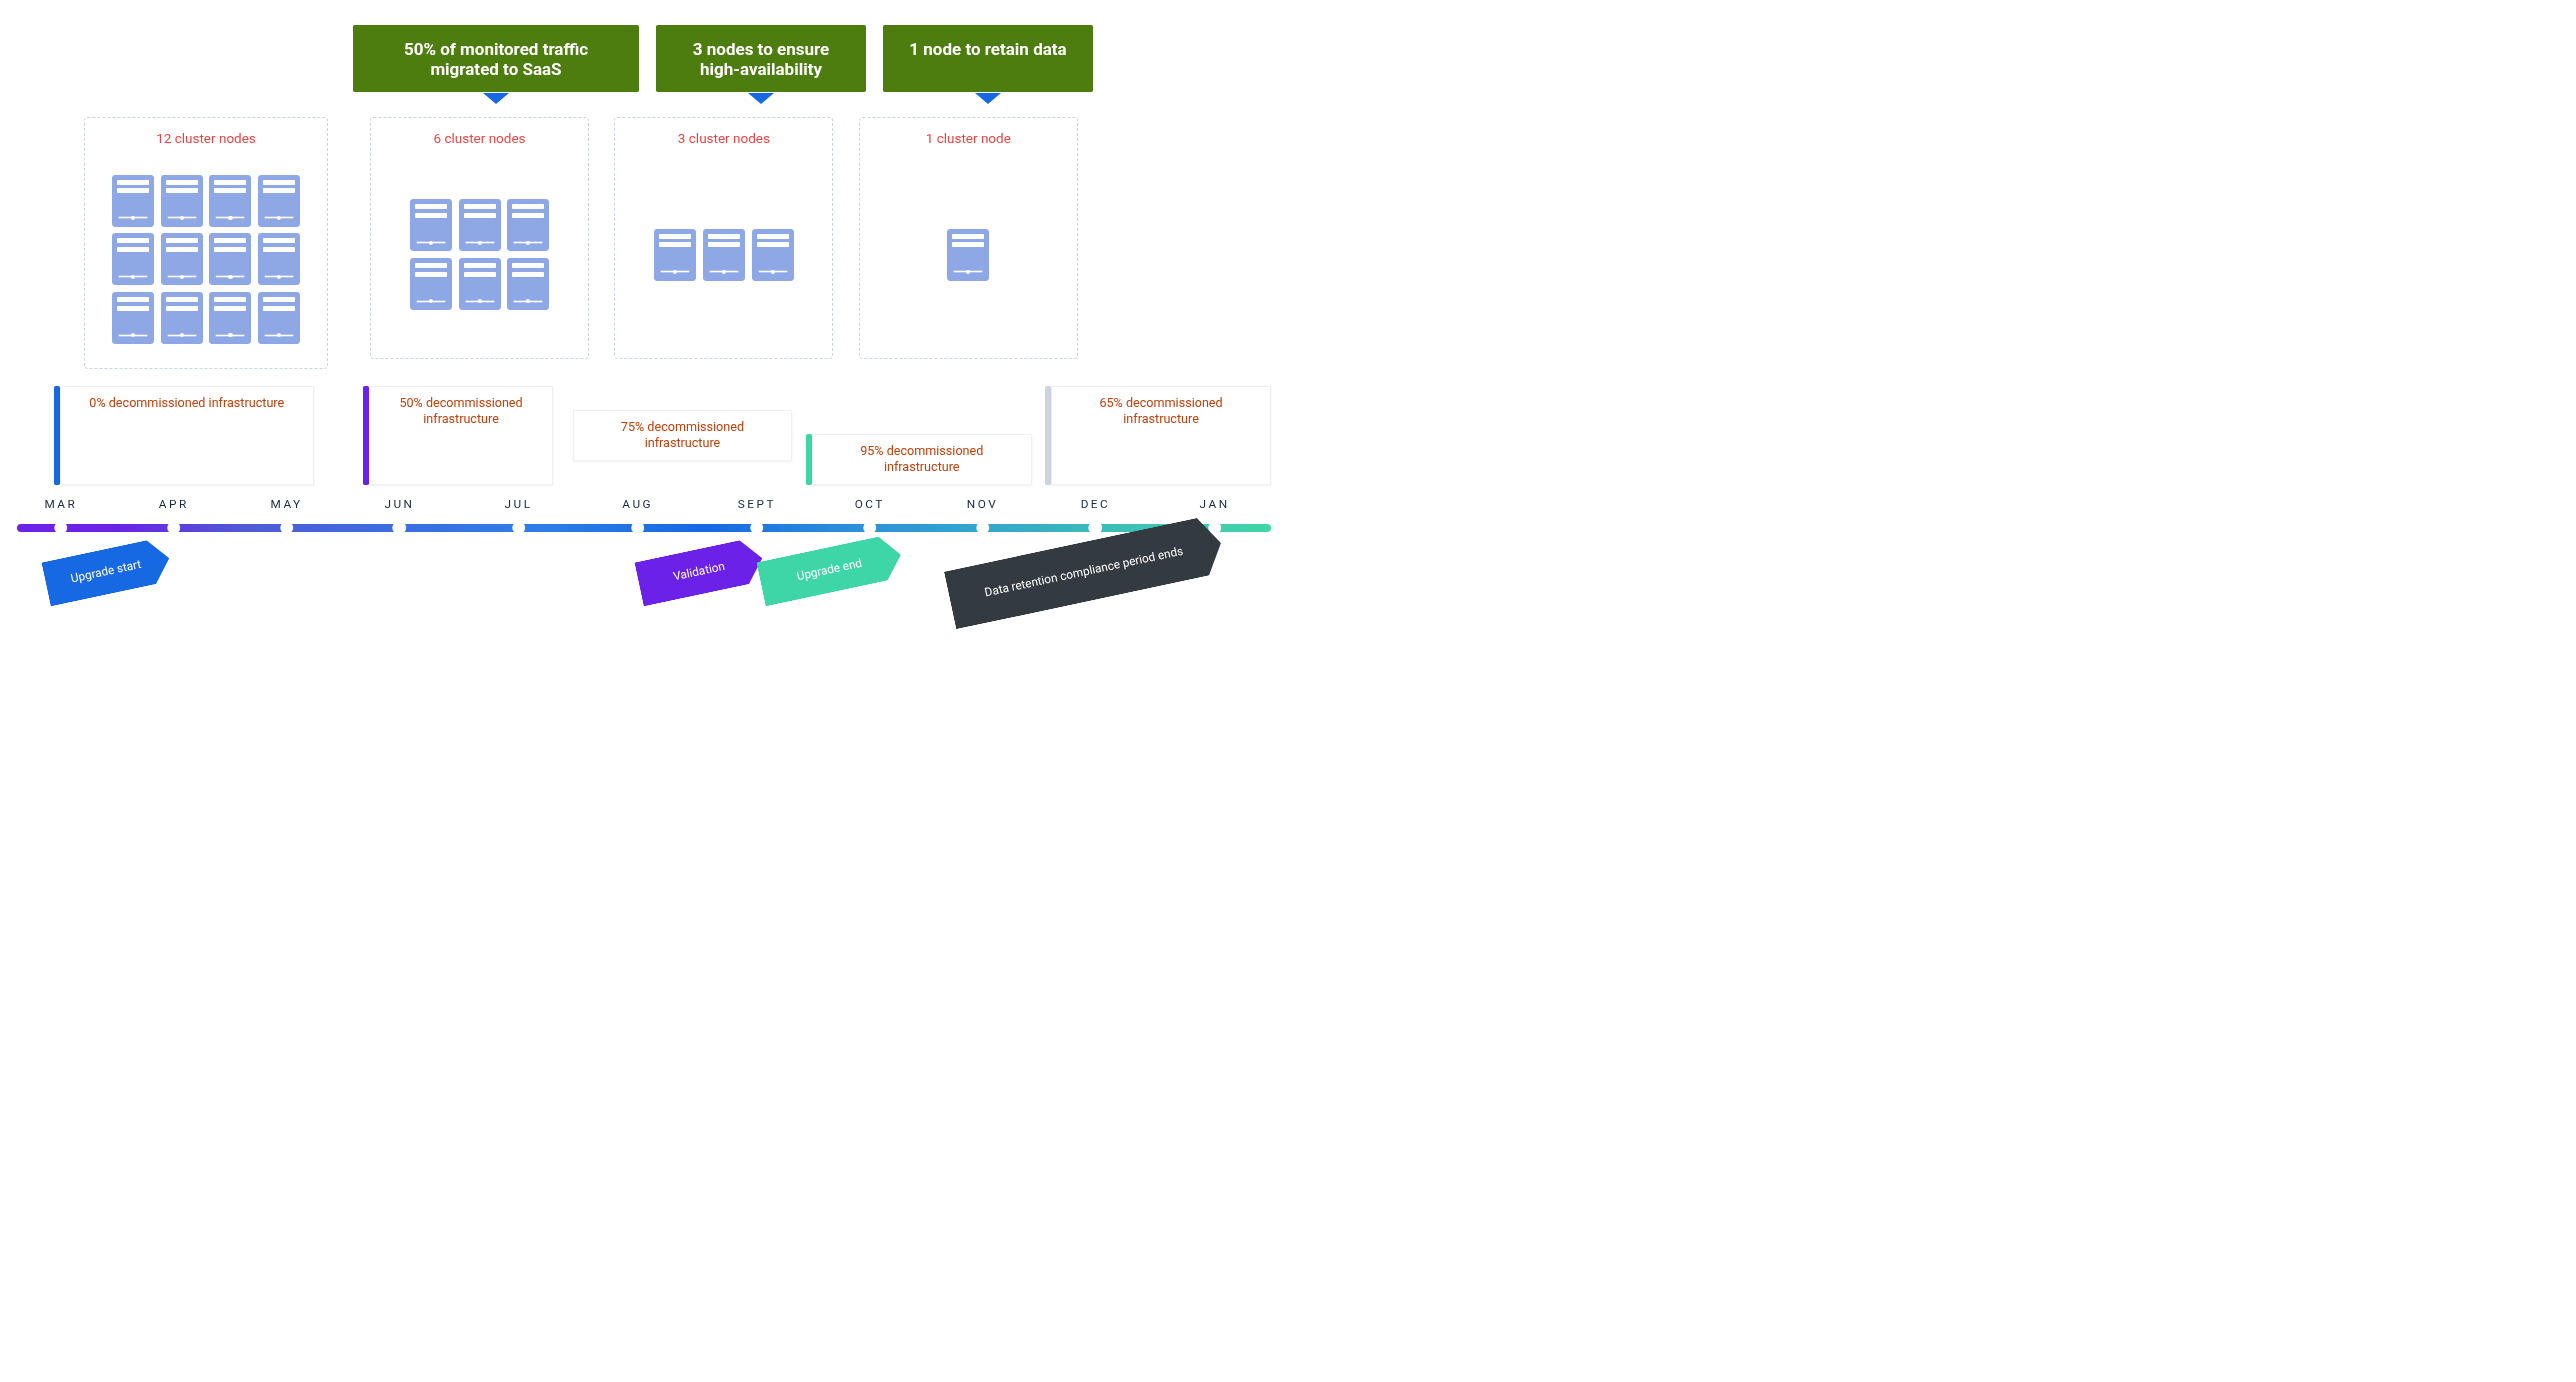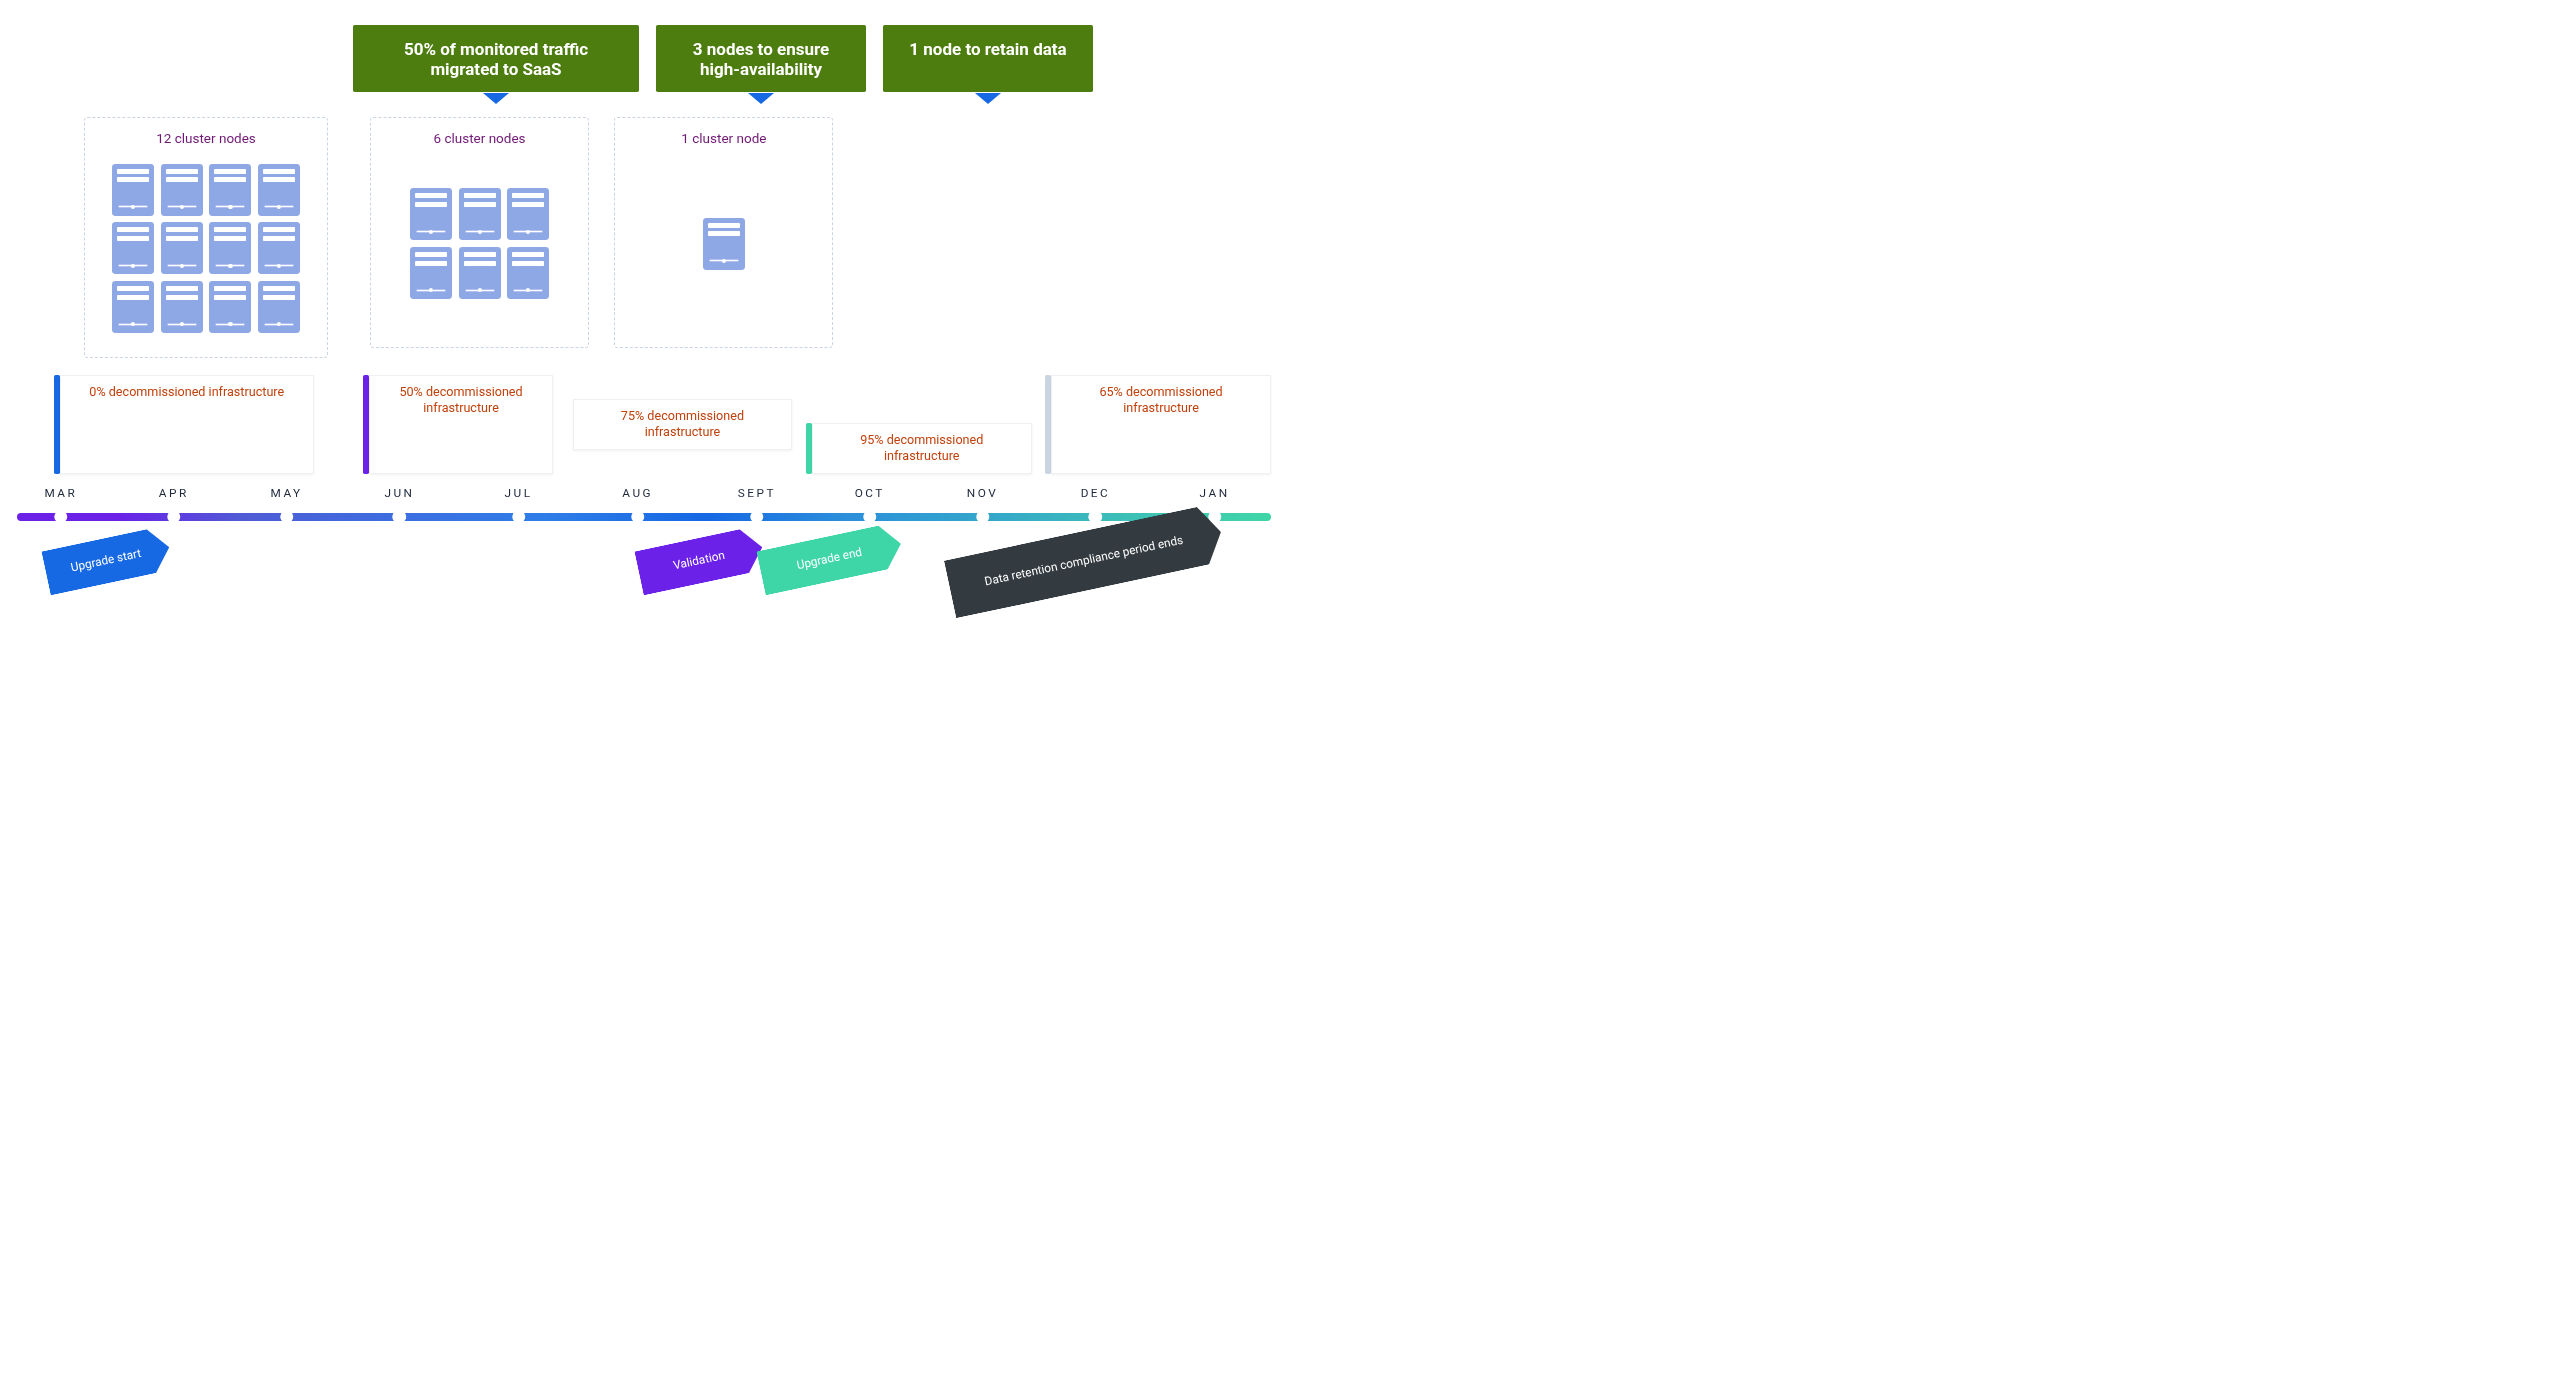--- a/index.html
+++ b/index.html
@@ -50,23 +50,23 @@
   margin-bottom: 17px;
   align-items: flex-start;
 }
 .stage {
   border: 1.7px dashed #CBD5E1;
   border-radius: 3.4px;
   padding: 11.8px 15px 23.5px;
   text-align: center;
 }
 .stage-title {
-  color: #701a75;
+  color: #ef4444;
   font-size: 13.5px;
-  margin-bottom: 18px;
+  margin-bottom: 29px;
 }
 .server-grid {
   display: flex;
   flex-direction: column;
   gap: 6.7px;
   align-items: center;
   justify-content: center;
   min-height: 160px;
 }
 .server-row { display: flex; gap: 6.7px; }
@@ -283,20 +283,36 @@
             </div>
             <div class="server">
               <div class="dot"></div>
             </div>
             <div class="server">
               <div class="dot"></div>
             </div>
           </div>
         </div>
     </div>
+    <div class="stage stage-3">
+      <div class="stage-title">3 cluster nodes</div>
+      <div class="server-grid">
+          <div class="server-row">
+            <div class="server">
+              <div class="dot"></div>
+            </div>
+            <div class="server">
+              <div class="dot"></div>
+            </div>
+            <div class="server">
+              <div class="dot"></div>
+            </div>
+          </div>
+        </div>
+    </div>
     <div class="stage stage-4">
       <div class="stage-title">1 cluster node</div>
       <div class="server-grid">
           <div class="server-row">
             <div class="server">
               <div class="dot"></div>
             </div>
           </div>
         </div>
     </div>

